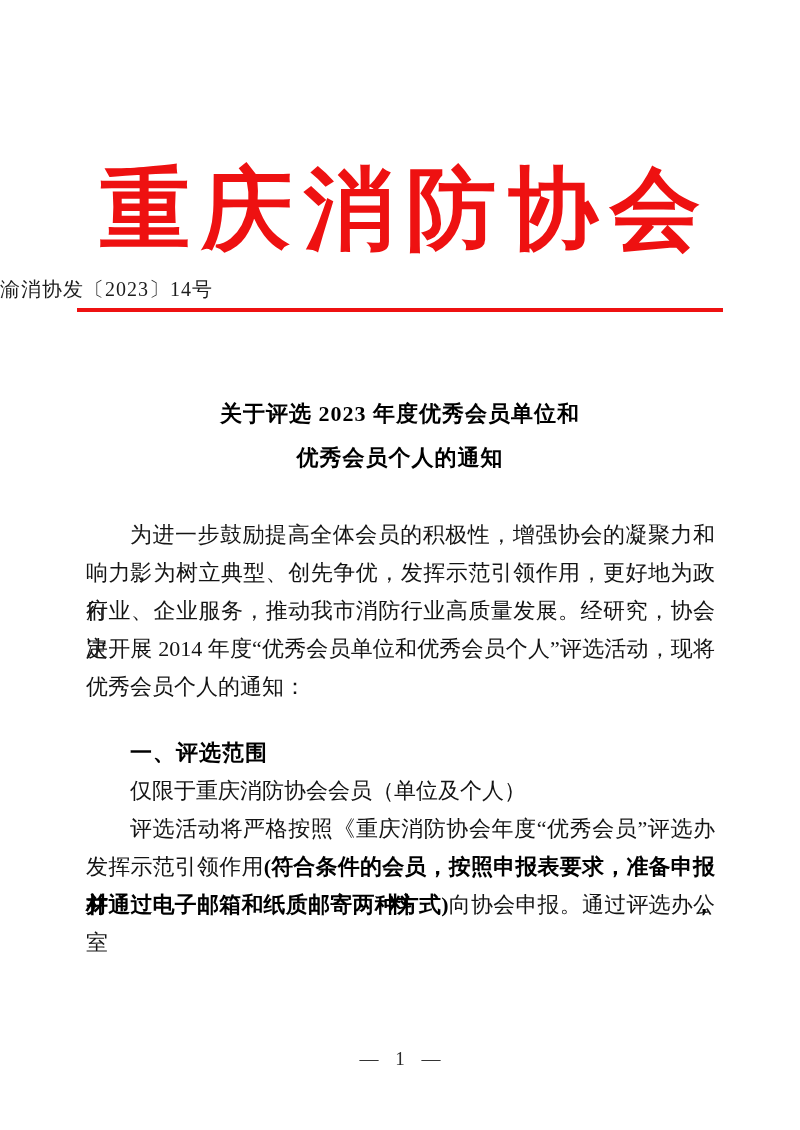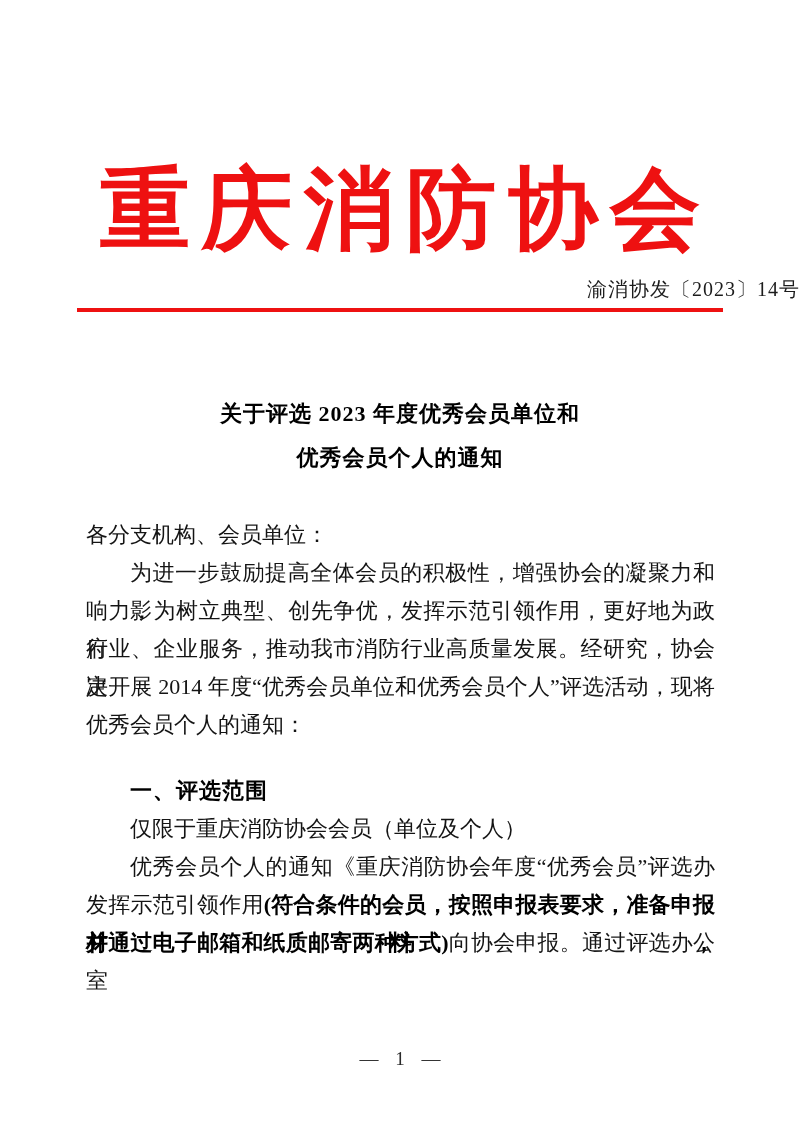--- a/index.html
+++ b/index.html
@@ -26,21 +26,21 @@
     font-weight: bold;
     line-height: 1;
     color: #ee1111;
   }
   
   .docnum {
     position: absolute;
     top: 276px;
     left: 0;
     width: 100%;
-    text-align: right;
+    text-align: left;
     font-size: 20px;
     line-height: 26px;
     color: #1c1c1c;
     letter-spacing: 1px;
   }
   
   .redline {
     position: absolute;
     top: 308px;
     left: 77px;
@@ -109,28 +109,27 @@
   <div class="docnum">渝消协发〔2023〕14号</div>
 
   <div class="redline"></div>
 
   <h1 class="title">
     <span>关于评选 2023 年度优秀会员单位和</span><br>
     <span>优秀会员个人的通知</span>
   </h1>
 
   <div class="bodytext" id="body-lines">
-      <div class="line"><span class="seg">各分支机构、会员单位：</span></div>
       <div class="line indent full"><span class="seg">为进一步鼓励提高全体会员的积极性，增强协会的凝聚力和影</span></div>
       <div class="line full"><span class="seg">响力，为树立典型、创先争优，发挥示范引领作用，更好地为政府、</span></div>
       <div class="line full"><span class="seg">行业、企业服务，推动我市消防行业高质量发展。经研究，协会决</span></div>
       <div class="line full"><span class="seg">定开展 2014 年度“优秀会员单位和优秀会员个人”评选活动，现将</span></div>
       <div class="line"><span class="seg">优秀会员个人的通知：</span></div>
       <div class="line indent heading"><span class="seg bold">一、评选范围</span></div>
       <div class="line indent"><span class="seg">仅限于重庆消防协会会员（单位及个人）</span></div>
-      <div class="line indent full"><span class="seg">优秀会员个人的通知《重庆消防协会年度“优秀会员”评选办</span></div>
+      <div class="line indent full"><span class="seg">评选活动将严格按照《重庆消防协会年度“优秀会员”评选办</span></div>
       <div class="line full"><span class="seg">发挥示范引领作用</span><span class="seg bold">(符合条件的会员，按照申报表要求，准备申报材料，</span></div>
       <div class="line full"><span class="seg bold">并通过电子邮箱和纸质邮寄两种方式)</span><span class="seg">向协会申报。通过评选办公室</span></div>
     </div>
 
   <div class="pagenum">— 1 —</div>
 
 </div>
 
 </body></html>

